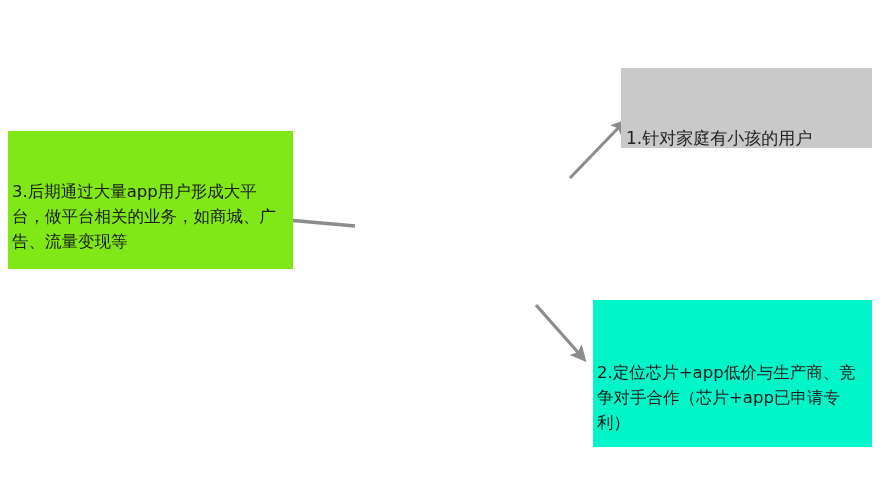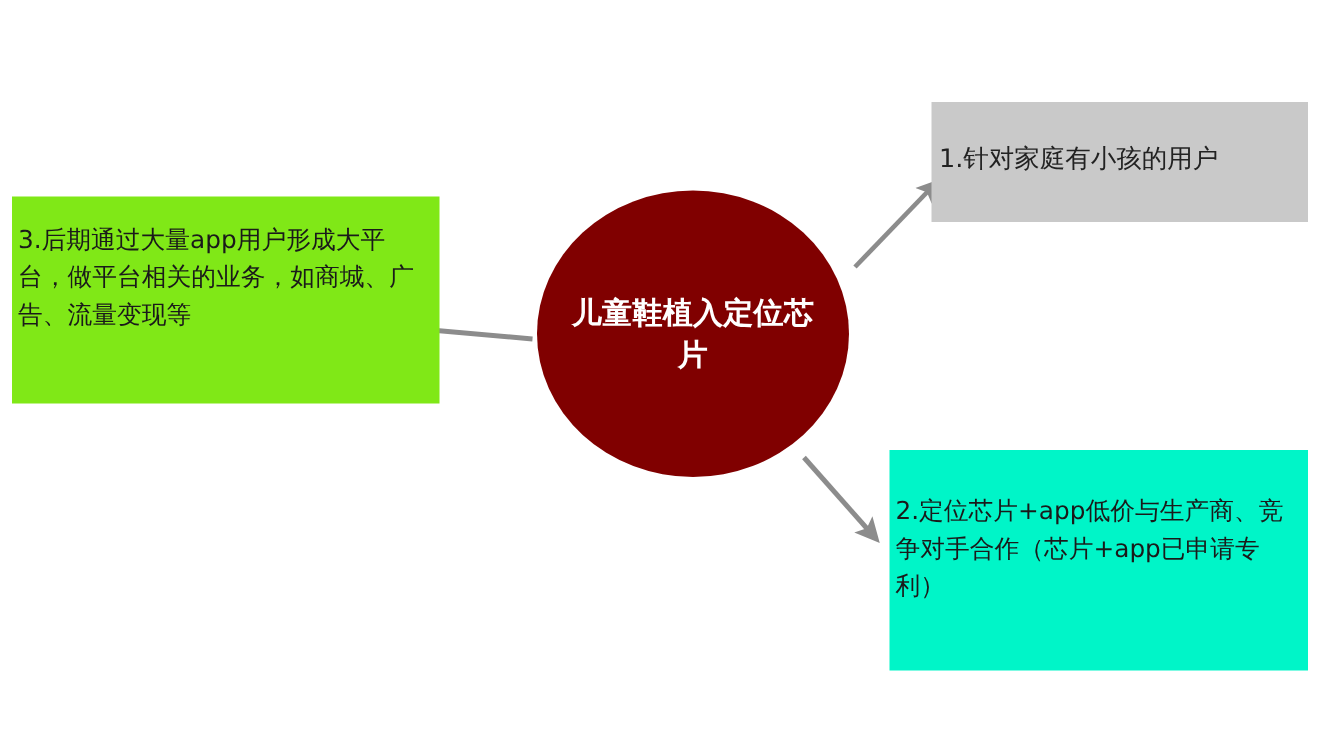--- a/index.html
+++ b/index.html
@@ -56,20 +56,21 @@
     box-sizing: border-box;
     z-index: 2;
     display: block;
   }
   .note-text {
     display: block;
     font-size: 17px;
     line-height: 1.47;
     color: #1a1a1a;
     letter-spacing: 0px;
+    margin-top: 32px;
   }
 
   #box-green {
     left: 8px;
     top: 131px;
     width: 285px;
     height: 138px;
     background: #80e817;
     padding: 16px 4px 8px 4px;
   }
@@ -128,17 +129,14 @@
   </div>
 
   <div class="note-box" id="box-gray">
     <span class="note-text">1.针对家庭有小孩的用户</span>
   </div>
 
   <div class="note-box" id="box-cyan">
     <span class="note-text">2.定位芯片+app低价与生产商、竞争对手合作（芯片+app已申请专利）</span>
   </div>
 
-  <div class="center-node">
-    <span class="center-node-label">儿童鞋植入定位芯片</span>
-  </div>
 
 </div>
 
 </body></html>

